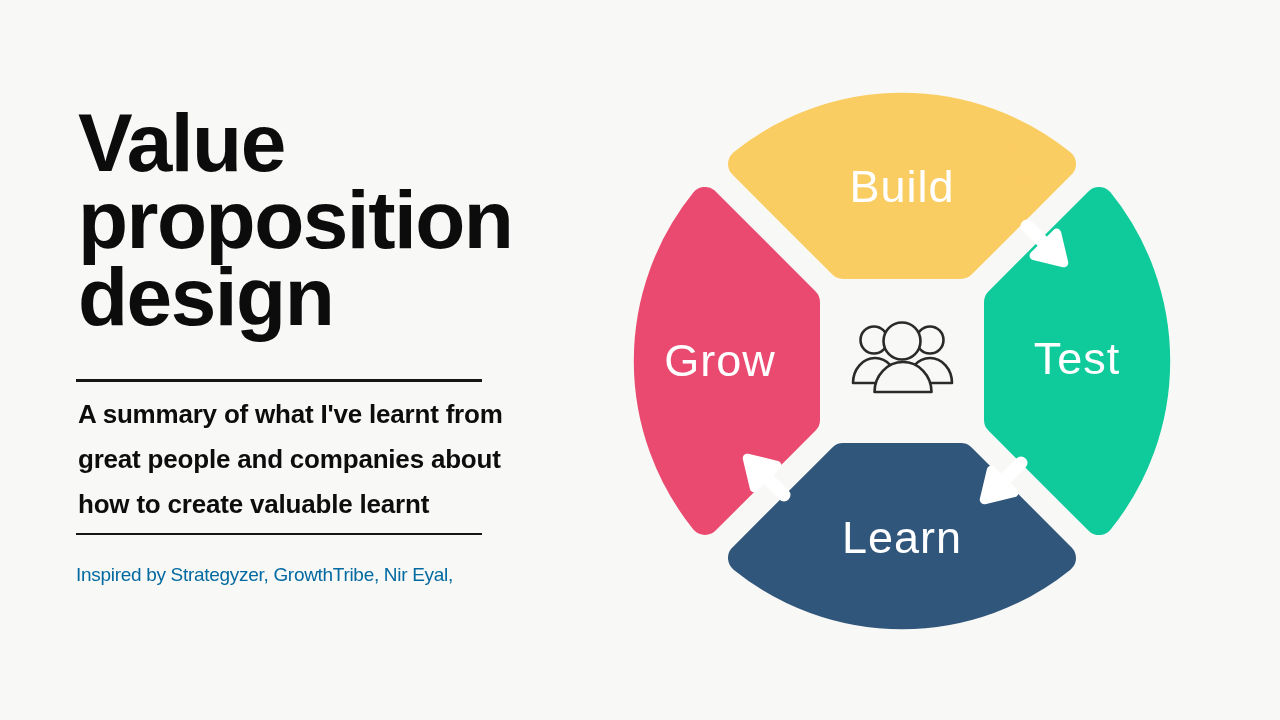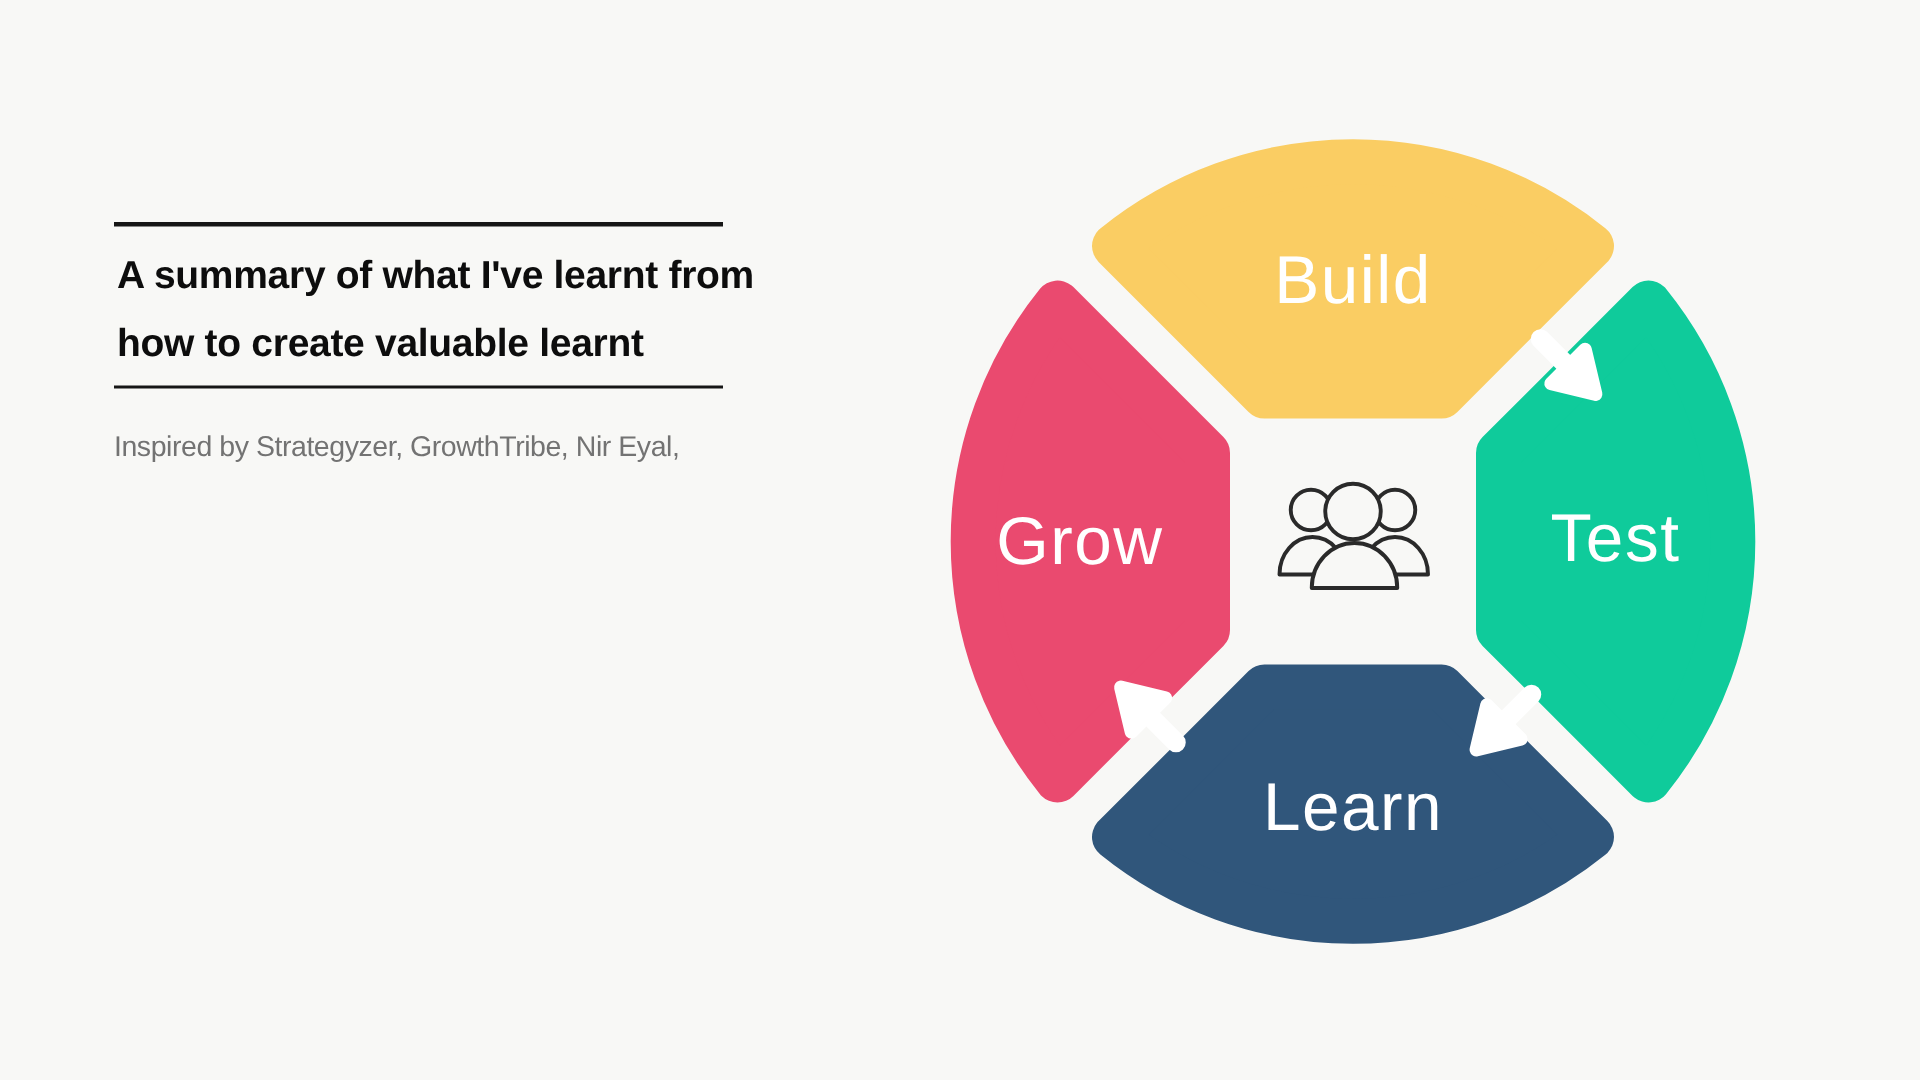--- a/index.html
+++ b/index.html
@@ -23,44 +23,50 @@
   .divider-top{margin-top:44px;}
   .divider-bottom{margin-top:6px;}
   .subtitle{
     margin:10px 0 0 2px;
     font-size:26px;font-weight:700;letter-spacing:-0.2px;
     line-height:45px;color:#0d0d0d;
   }
   .credits{
     margin:22px 0 0 0;
     font-size:19px;font-weight:400;letter-spacing:-0.3px;
-    line-height:35px;color:#737373;
+    line-height:35px;color:#0369a1;
   }
   
   .diagram{position:absolute;left:622px;top:81px;}
   .petal{stroke-width:30px;stroke-linejoin:round;}
   .petal-label{
     fill:#ffffff;
     font-family:"Liberation Sans", sans-serif;
     font-size:45px;font-weight:400;letter-spacing:1px;
     text-anchor:middle;
   }
   .icon-shape{fill:#f8f8f6;stroke-width:2.6px;stroke-linejoin:round;}
   .arrow-line{stroke-width:13px;stroke-linecap:round;fill:none;}
   .arrow-head{stroke-width:9px;stroke-linejoin:round;}
 </style>
 </head>
 <body>
 
 <div class="slide">
 
   <div class="left-col">
+    <h1 class="title">
+      <div>Value</div>
+      <div>proposition</div>
+      <div>design</div>
+    </h1>
     <hr class="divider divider-top">
     <div class="subtitle">
       <div>A summary of what I've learnt from</div>
+      <div>great people and companies about</div>
       <div>how to create valuable learnt</div>
     </div>
     <hr class="divider divider-bottom">
     <div class="credits">
       <div>Inspired by Strategyzer, GrowthTribe, Nir Eyal,</div>
     </div>
   </div>
 
   <svg class="diagram" width="560" height="560" viewBox="0 0 560 560">
     <defs>

